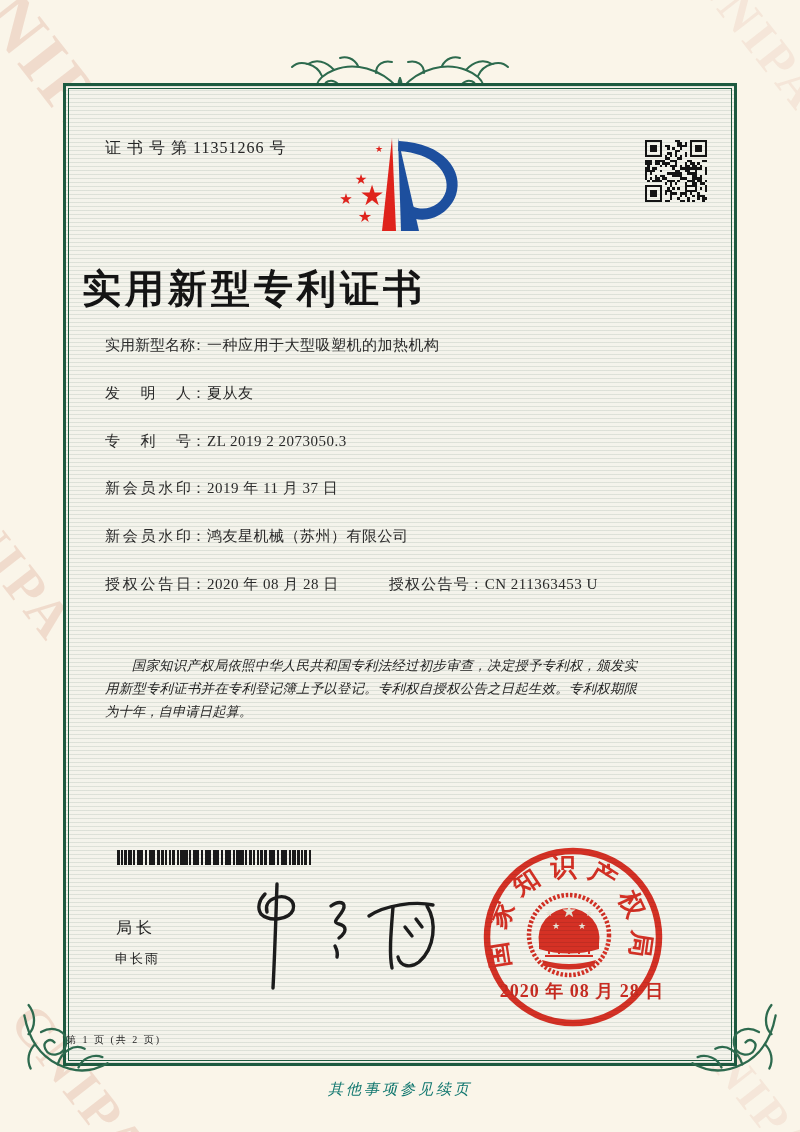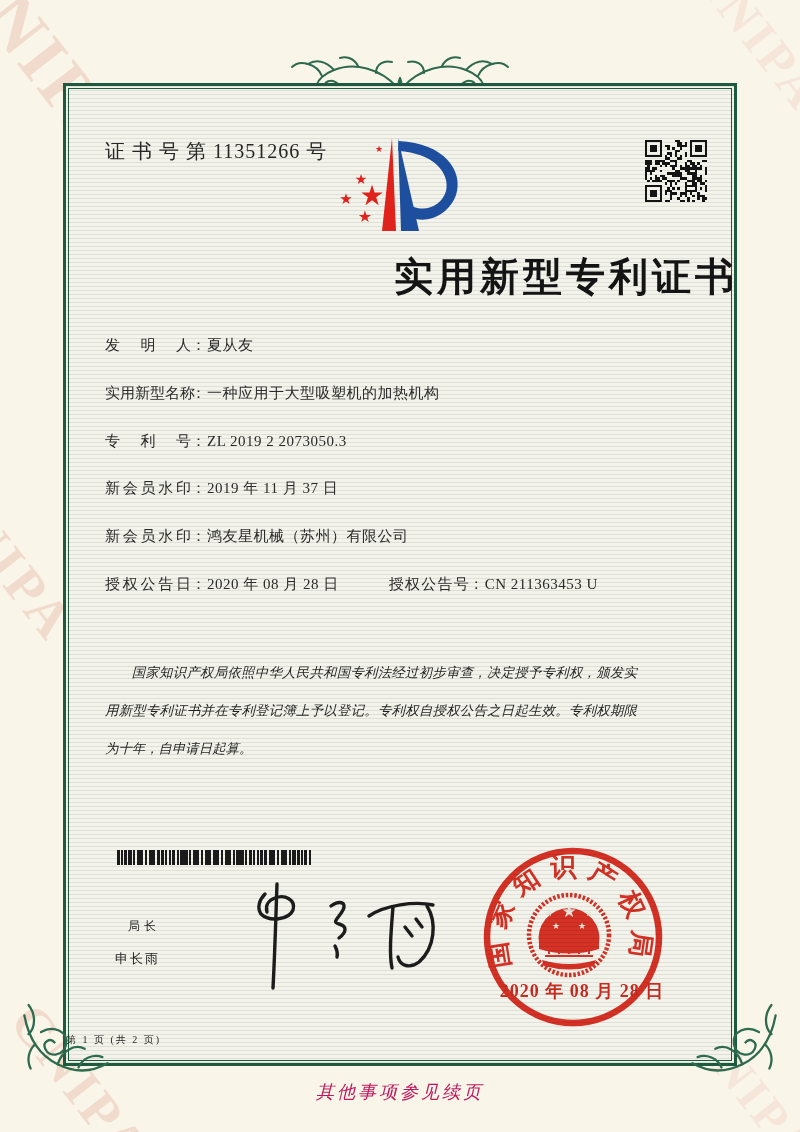--- a/index.html
+++ b/index.html
@@ -32,68 +32,68 @@
   }
   .frame-inner{
     position:absolute; left:2px; top:2px; right:2px; bottom:2px;
     border:1px solid #1d5a40; pointer-events:none;
   }
   .ornament-top{position:absolute; left:280px; top:48px;}
   .corner{position:absolute; width:104px; height:104px;}
   .corner.bl{left:14px; top:978px;}
   .corner.br{left:682px; top:978px; transform:scaleX(-1);}
   
-  .cert-no{position:absolute; left:39px; top:52px; font-size:20px; letter-spacing:1px; color:#262626;}
+  .cert-no{position:absolute; left:39px; top:52px; font-size:16px; letter-spacing:1px; color:#262626;}
   .qr{position:absolute; left:579px; top:54px; width:62px; height:62px;}
   .qr svg{width:62px; height:62px; fill:#141414;}
   .logo{position:absolute; left:266px; top:49px;}
   .title{
-    position:absolute; left:0; top:160px; width:100%; margin:4px;
-    text-align:right; font-size:39px; font-weight:bold;
+    position:absolute; left:0; top:160px; width:100%; margin:16px;
+    text-align:left; font-size:39px; font-weight:bold;
     letter-spacing:4px; color:#141414;
   }
   
   .fields{position:absolute; left:39px; top:250px; font-size:15px; color:#2a2a2a;}
   .frow{height:47.8px; white-space:nowrap;}
   .flabel{
     display:inline-block; width:86px; vertical-align:top;
     text-align:justify; text-align-last:justify;
   }
   .fcolon{display:inline-block; width:16px;}
   .fvalue{letter-spacing:0.5px;}
   .pair2{margin-left:50px;}
   
   .body-text{
     position:absolute; left:39px; top:568px; width:532px;
-    font-size:13.4px; line-height:38px; text-align:justify;
+    font-size:13.4px; line-height:23px; text-align:justify;
     font-style:italic; color:#1f1f1f;
   }
   .body-text p{margin:0; text-indent:2em;}
   
   .barcode{
     position:absolute; left:51px; top:764px; width:196px; height:15px;
     background-image:
       repeating-linear-gradient(90deg,#1a1a1a 0 2px,transparent 2px 4px),
       repeating-linear-gradient(90deg,#1a1a1a 0 1px,transparent 1px 7px),
       repeating-linear-gradient(90deg,#1a1a1a 0 3px,transparent 3px 11px);
   }
-  .signer-title{position:absolute; left:62px; top:832px; font-size:12px; letter-spacing:4px; font-family:Liberation Mono, monospace; color:#1e1e1e;}
+  .signer-title{position:absolute; left:50px; top:832px; font-size:16px; letter-spacing:4px; font-family:Liberation Mono, monospace; color:#1e1e1e;}
   .signer-name{position:absolute; left:49px; top:864px; font-size:13px; letter-spacing:2px; font-family:"Liberation Sans","DejaVu Sans",sans-serif; color:#1e1e1e;}
   .signature{position:absolute; left:169px; top:786px;}
   
   .seal{position:absolute; left:417px; top:761px; width:190px; height:190px; mix-blend-mode:multiply; opacity:0.93;}
   
   .page-num{
     position:absolute; left:0; top:947px; width:100%;
     font-size:10px; letter-spacing:2px; color:#262626;
   }
   .footer-note{
     position:absolute; left:0; top:1080px; width:100%;
-    text-align:center; font-size:18px; letter-spacing:3px;
-    font-style:italic; color:#be185d;
+    text-align:center; font-size:15px; letter-spacing:3px;
+    font-style:italic; color:#0f766e;
   }
 </style>
 </head>
 <body>
 
 <div class="page">
 
   <div class="wm" style="left:40px;top:55px;font-size:72px;">CNIPA</div>
   <div class="wm" style="left:268px;top:200px;font-size:54px;">CNIPA</div>
   <div class="wm" style="left:540px;top:395px;font-size:54px;">CNIPA</div>
@@ -446,24 +446,24 @@
       <g fill="#1d4f9e">
         <path d="M66,3 L69,96 L87,96 Z"></path>
         <path d="M67,6 C112,8 132,36 124,60 C116,82 92,90 76,81 L80,71 C94,78 110,70 114,56 C118,38 102,18 66,16 Z"></path>
       </g>
     </svg>
 
     <h1 class="title">实用新型专利证书</h1>
 
     <div class="fields">
       <div class="frow">
-        <span class="flabel">发明人</span><span class="fcolon">：</span><span class="fvalue">夏从友</span>
+        <span class="flabel">实用新型名称</span><span class="fcolon">：</span><span class="fvalue">一种应用于大型吸塑机的加热机构</span>
       </div>
       <div class="frow">
-        <span class="flabel">实用新型名称</span><span class="fcolon">：</span><span class="fvalue">一种应用于大型吸塑机的加热机构</span>
+        <span class="flabel">发明人</span><span class="fcolon">：</span><span class="fvalue">夏从友</span>
       </div>
       <div class="frow">
         <span class="flabel">专利号</span><span class="fcolon">：</span><span class="fvalue">ZL 2019 2 2073050.3</span>
       </div>
       <div class="frow">
         <span class="flabel">新会员水印</span><span class="fcolon">：</span><span class="fvalue">2019 年 11 月 37 日</span>
       </div>
       <div class="frow">
         <span class="flabel">新会员水印</span><span class="fcolon">：</span><span class="fvalue">鸿友星机械（苏州）有限公司</span>
       </div>

